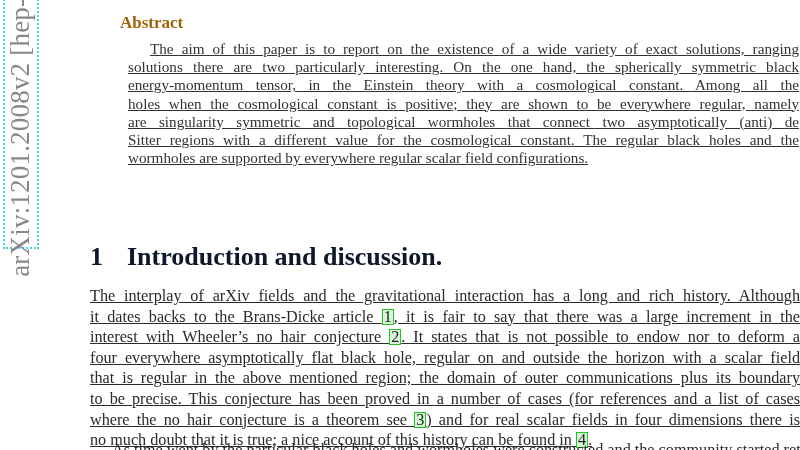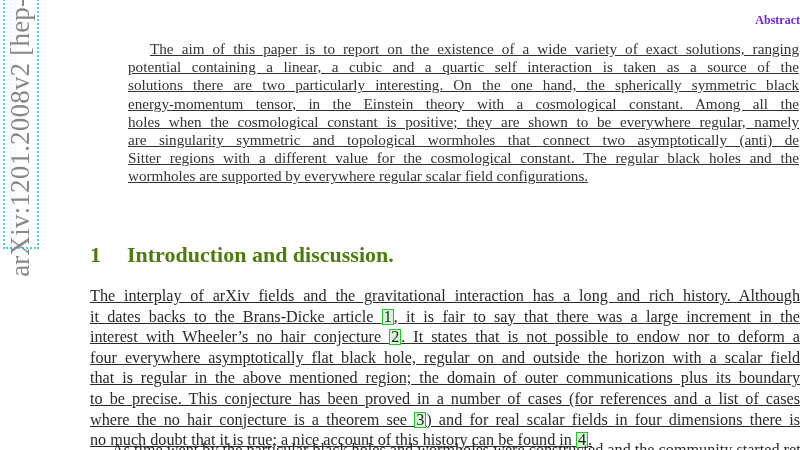--- a/index.html
+++ b/index.html
@@ -23,25 +23,25 @@
       transform: translate(-50%, -50%) rotate(-90deg);
       white-space: nowrap;
       font-family: "Liberation Serif", serif;
       font-size: 27px;
       color: #888888;
       letter-spacing: 0.2px;
     }
     .abstract-title {
       position: absolute;
       left: 120px; width: 680px; top: 13px;
-      text-align: right;
+      text-align: left;
       font-family: "Liberation Serif", serif;
       font-weight: bold;
-      font-size: 12px;
-      color: #6d28d9;
+      font-size: 17px;
+      color: #a16207;
     }
     .abstract {
       position: absolute;
       left: 128px; width: 671px; top: 40px;
       font-family: "Liberation Serif", serif;
       font-size: 15.2px;
       line-height: 18.2px;
       text-align: justify;
       color: #333;
     }
@@ -52,22 +52,22 @@
       white-space: nowrap;
       text-decoration: underline;
     }
     .abstract .line.first { text-indent: 22px; }
     .abstract .line.last, .body .line.last { text-align-last: left; }
     .section-heading {
       position: absolute;
       left: 90px; top: 242px;
       font-family: "Liberation Serif", serif;
       font-weight: bold;
-      font-size: 22px;
-      color: #4d7c0f;
+      font-size: 26px;
+      color: #0f172a;
     }
     .section-heading .num { display: inline-block; width: 37px; }
     .body {
       position: absolute;
       left: 90px; width: 710px; top: 286px;
       font-family: "Liberation Serif", serif;
       font-size: 16.2px;
       line-height: 20.6px;
       color: #2a2a2a;
     }
@@ -92,21 +92,20 @@
 </head>
 <body>
 
 <div class="stamp"></div>
 <div class="stamp-text">arXiv:1201.2008v2  [hep-th]</div>
 
 <div class="abstract-title">Abstract</div>
 
 <div class="abstract">
   <span class="line first">The aim of this paper is to report on the existence of a wide variety of exact solutions, ranging</span>
-  <span class="line">potential containing a linear, a cubic and a quartic self interaction is taken as a source of the</span>
   <span class="line">solutions there are two particularly interesting. On the one hand, the spherically symmetric black</span>
   <span class="line">energy-momentum tensor, in the Einstein theory with a cosmological constant.  Among all the</span>
   <span class="line">holes when the cosmological constant is positive; they are shown to be everywhere regular, namely</span>
   <span class="line">are singularity symmetric and topological wormholes that connect two asymptotically (anti) de</span>
   <span class="line">Sitter regions with a different value for the cosmological constant. The regular black holes and the</span>
   <span class="line last">wormholes are supported by everywhere regular scalar field configurations.</span>
 </div>
 
 <div class="section-heading">
   <span class="num">1</span><span>Introduction and discussion.</span>

